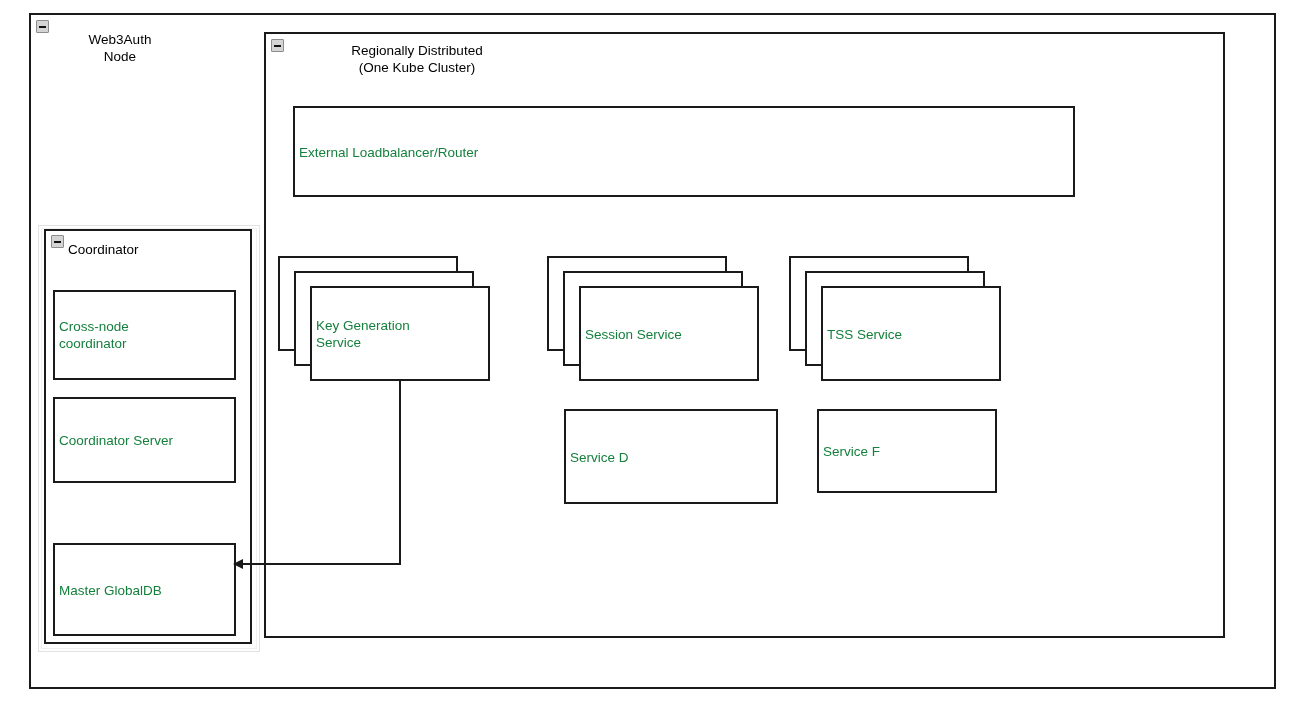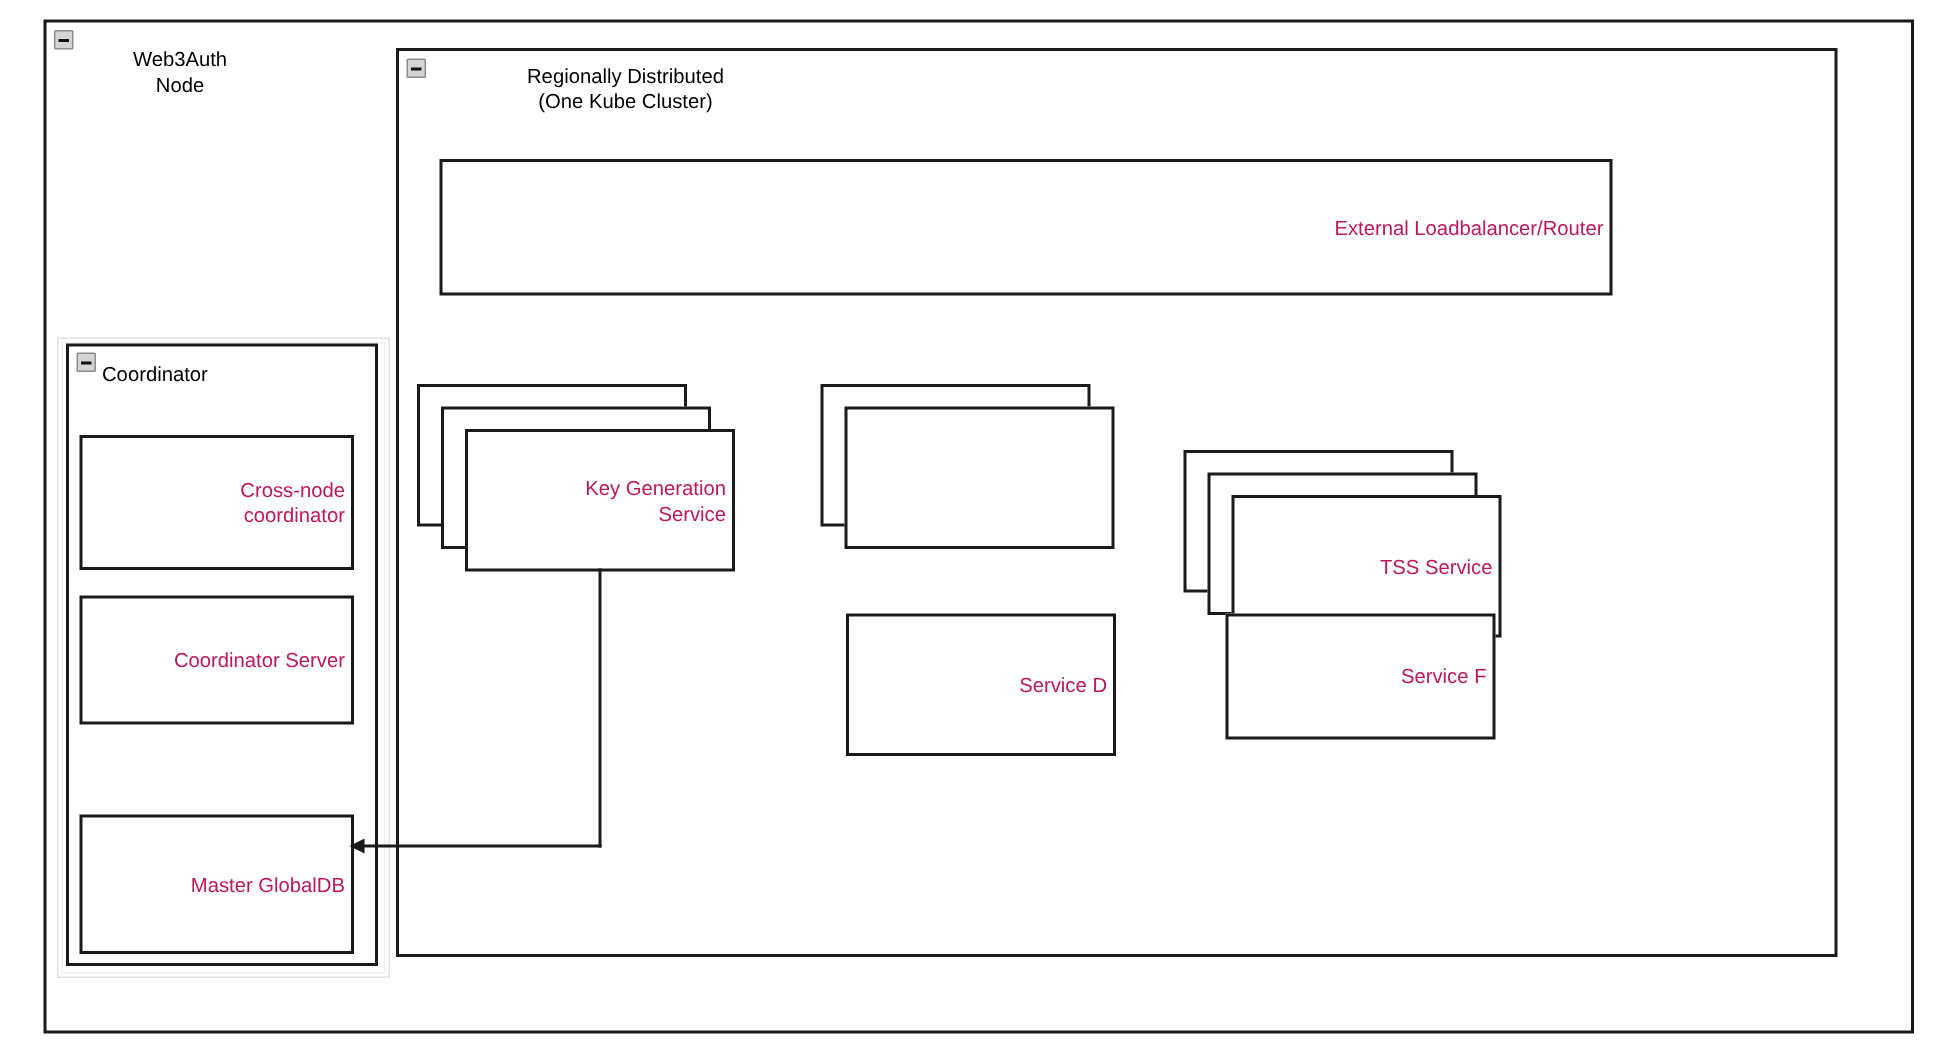--- a/index.html
+++ b/index.html
@@ -41,22 +41,22 @@
     line-height: 17px;
     white-space: pre-line;
     text-align: center;
   }
   .box-label {
     position: absolute;
     left: 0;
     right: 0;
     top: 50%;
     transform: translateY(-50%);
-    text-align: right;
-    color: #be185d;
+    text-align: left;
+    color: #15803d;
     font-size: 13.5px;
     line-height: 17px;
     white-space: pre-line;
     padding: 0 4px;
     box-sizing: border-box;
   }
 
   
   .collapse-icon {
     position: absolute;
@@ -144,31 +144,34 @@
     <div class="layer l2"></div>
     <div class="layer l3">
       <div class="box-label">Key Generation
 Service</div>
     </div>
   </div>
 
   <div class="stack" style="left:547px; top:256px; width:212px; height:125px;">
     <div class="layer l1"></div>
     <div class="layer l2"></div>
-  </div>
-
-  <div class="stack" style="left:789px; top:256px; width:212px; height:141px;margin-top:44px;">
+    <div class="layer l3">
+      <div class="box-label">Session Service</div>
+    </div>
+  </div>
+
+  <div class="stack" style="left:789px; top:256px; width:212px; height:141px;">
     <div class="layer l1"></div>
     <div class="layer l2"></div>
     <div class="layer l3">
       <div class="box-label">TSS Service</div>
     </div>
   </div>
 
-  <div class="box" style="left:564px; top:409px; width:180px; height:95px;">
+  <div class="box" style="left:564px; top:409px; width:214px; height:95px;">
     <div class="box-label">Service D</div>
   </div>
 
   <div class="box" style="left:817px; top:409px; width:180px; height:84px;">
     <div class="box-label">Service F</div>
   </div>
 
   <div class="halo" style="left:38px; top:225px; width:222px; height:427px;"></div>
   <div class="halo-inner" style="left:41px; top:228px; width:216px; height:421px;"></div>
   <div class="container-box" style="left:44px; top:229px; width:208px; height:415px;"></div>

